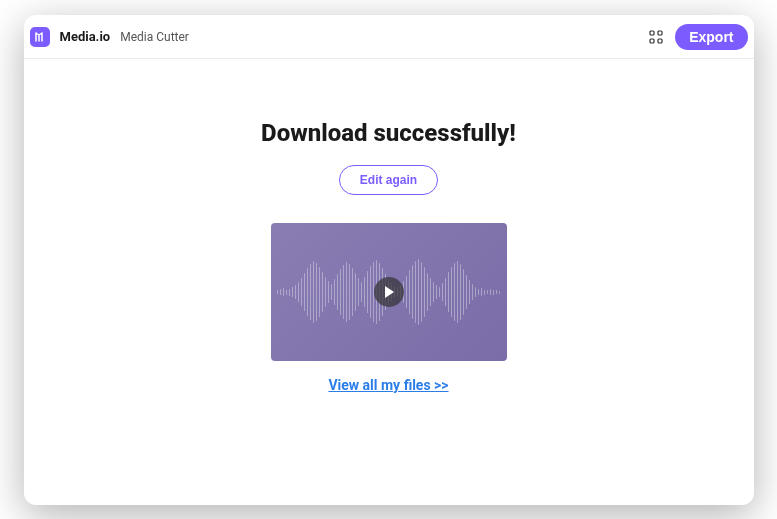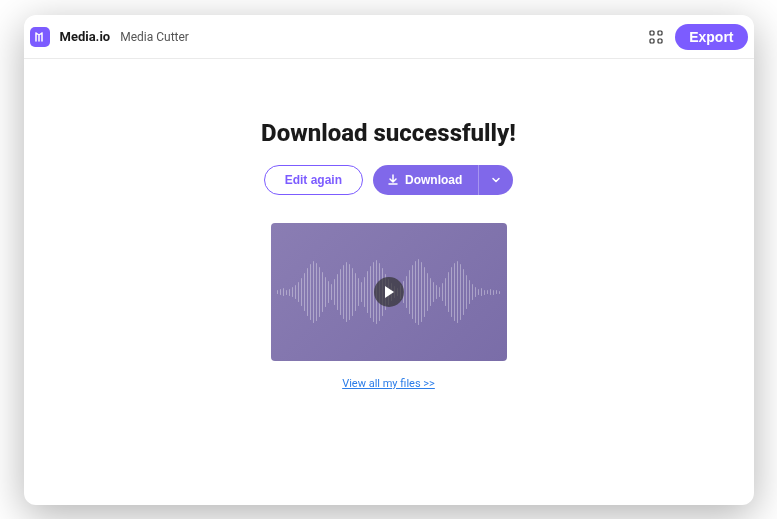--- a/index.html
+++ b/index.html
@@ -180,23 +180,24 @@
     .play-triangle {
       width: 0;
       height: 0;
       border-left: 9px solid white;
       border-top: 6px solid transparent;
       border-bottom: 6px solid transparent;
       margin-left: 2px;
     }
     .view-files-link {
       color: #2b7de9;
-      font-size: 11px;
+      font-size: 14px;
       text-decoration: underline;
       cursor: pointer;
+      font-weight: bold;
     }
   </style>
 </head>
 <body>
 
 <div class="app-container">
   <div class="header">
     <div class="header-left">
       <div class="logo">
         <svg width="12" height="12" viewBox="0 0 12 12" fill="none">
@@ -217,33 +218,20 @@
       </div>
       <button class="export-btn">Export</button>
     </div>
   </div>
 
   <div class="main-content">
     <h1 class="success-title">Download successfully!</h1>
 
     <div class="button-row">
       <button class="edit-again-btn">Edit again</button>
-      <div class="download-group">
-        <button class="download-btn">
-          <svg width="12" height="12" viewBox="0 0 12 12">
-            <path d="M6 1 L6 8 M3 5 L6 8 L9 5 M2 10 L10 10" stroke="white" stroke-width="1.5" fill="none" stroke-linecap="round" stroke-linejoin="round"></path>
-          </svg>
-          <span>Download</span>
-        </button>
-        <button class="download-dropdown">
-          <svg width="10" height="10" viewBox="0 0 10 10">
-            <path d="M2 3.5 L5 6.5 L8 3.5" stroke="white" stroke-width="1.5" fill="none" stroke-linecap="round" stroke-linejoin="round"></path>
-          </svg>
-        </button>
-      </div>
     </div>
 
     <div class="preview-box">
       <div class="waveform" id="waveform">
           <div class="wave-bar" style="height: 4px;"></div>
           <div class="wave-bar" style="height: 6px;"></div>
           <div class="wave-bar" style="height: 8px;"></div>
           <div class="wave-bar" style="height: 5px;"></div>
           <div class="wave-bar" style="height: 7px;"></div>
           <div class="wave-bar" style="height: 10px;"></div>

